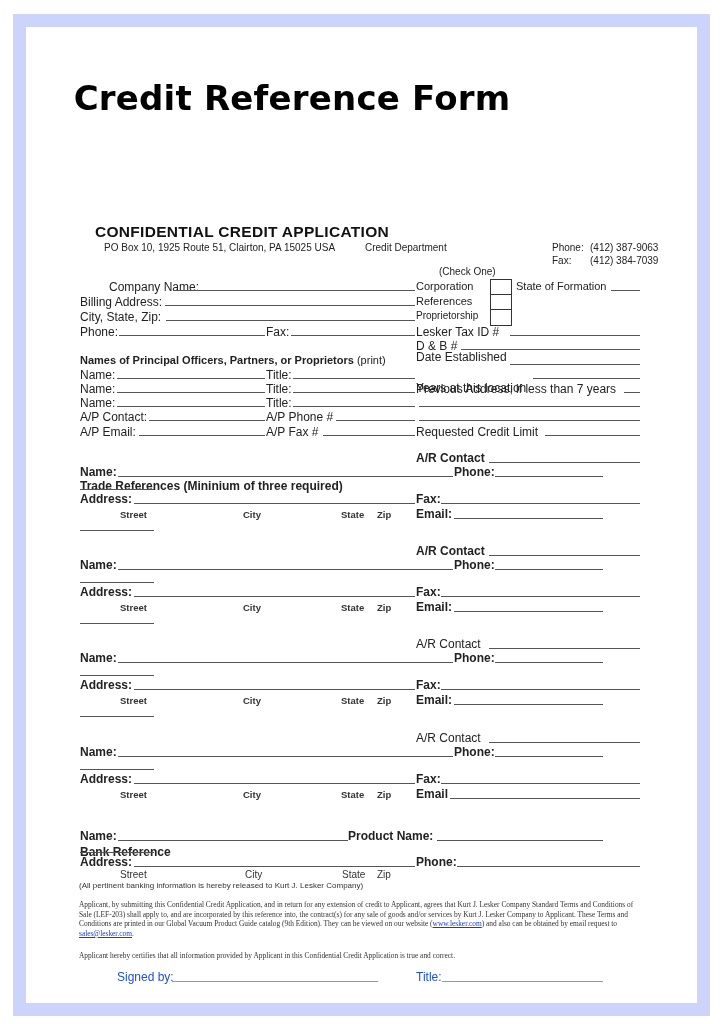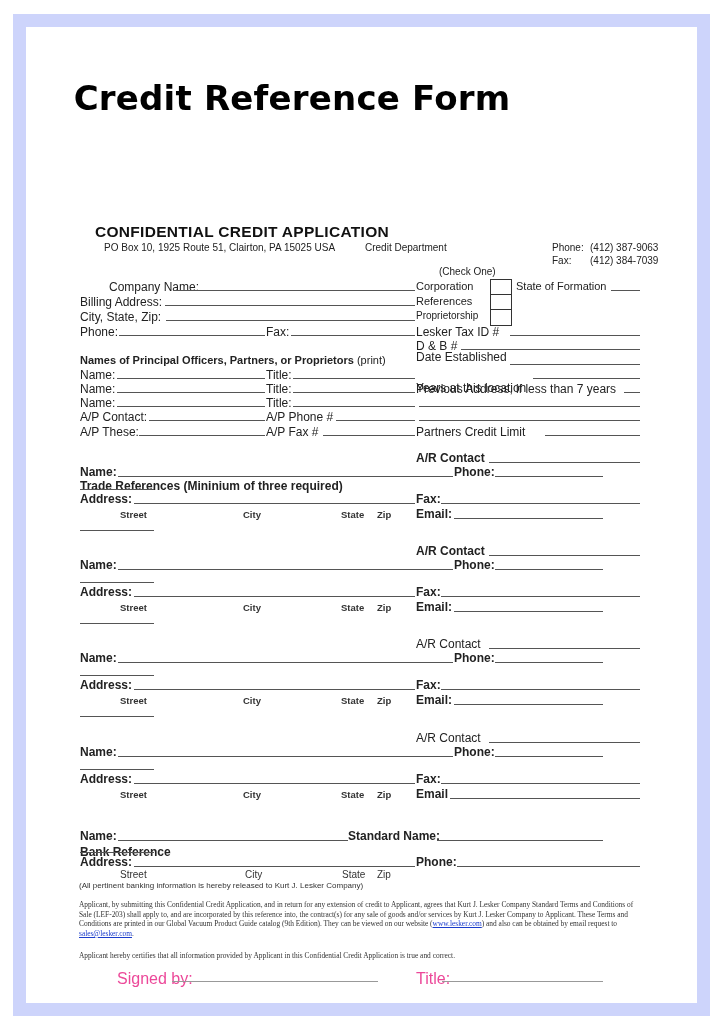--- a/index.html
+++ b/index.html
@@ -13,21 +13,21 @@
   .h-app { font-weight:bold; font-size:15.5px; letter-spacing:0.3px; }
   .small { font-size:10px; color:#222;margin-left:24px; }
   .f { font-size:12px; color:#222; }
   .fb { font-size:12px; font-weight:bold; color:#222; }
   .sub { font-size:9.5px; font-weight:bold; color:#333; }
   .subn { font-size:10px; color:#333; }
   .line { position:absolute; height:0; border-bottom:1px solid #555; }
   .box { position:absolute; width:20px; height:15px; border:1px solid #333; border-bottom:2px solid #111; background:#fff; }
   .serif { font-family:"Liberation Serif", serif; font-size:7.4px; color:#333; line-height:9.6px; white-space:normal; }
   .serif a { color:#1a3ccc; text-decoration:underline;text-align:right; }
-  .sig { font-size:16px; color:#ec4899; }
+  .sig { font-size:12px; color:#1d4ed8; }
 </style>
 </head>
 <body>
 
 <div class="frame"></div>
 <div class="title">Credit Reference Form</div>
 
 <div class="abs h-app" style="left:95px;top:223px;">CONFIDENTIAL CREDIT APPLICATION</div>
 <div class="abs small" style="left:80px;top:242px;">PO Box 10, 1925 Route 51, Clairton, PA 15025 USA</div>
 <div class="abs small" style="left:341px;top:242px;">Credit Department</div>
@@ -89,25 +89,25 @@
 <div class="abs f" style="left:266px;top:396px;">Title:</div>
 <div class="line" style="left:293px;top:406px;width:122px;"></div>
 <div class="line" style="left:419px;top:406px;width:221px;"></div>
 
 <div class="abs f" style="left:80px;top:410px;">A/P Contact:</div>
 <div class="line" style="left:149px;top:420px;width:116px;"></div>
 <div class="abs f" style="left:266px;top:410px;">A/P Phone #</div>
 <div class="line" style="left:336px;top:420px;width:79px;"></div>
 <div class="line" style="left:419px;top:420px;width:221px;"></div>
 
-<div class="abs f" style="left:80px;top:425px;">A/P These:</div>
+<div class="abs f" style="left:80px;top:425px;">A/P Email:</div>
 <div class="line" style="left:139px;top:435px;width:126px;"></div>
 <div class="abs f" style="left:266px;top:425px;">A/P Fax #</div>
 <div class="line" style="left:323px;top:435px;width:92px;"></div>
-<div class="abs f" style="left:416px;top:425px;">Partners Credit Limit</div>
+<div class="abs f" style="left:416px;top:425px;">Requested Credit Limit</div>
 <div class="line" style="left:545px;top:435px;width:95px;"></div>
 
 <div class="abs fb" style="left:80px;top:451px;margin-top:28px;">Trade References  (Mininium of three required)</div>
 
 <div id="trade-refs">
     <div>
       <div class="abs fb" style="left:416px;top:451px;">A/R Contact</div>
       <div class="line" style="left:489px;top:462px;width:151px;"></div>
       <div class="abs fb" style="left:80px;top:465px;">Name:</div>
       <div class="line" style="left:118px;top:476px;width:335px;"></div>
@@ -184,21 +184,21 @@
       <div class="abs sub" style="left:377px;top:789px;">Zip</div>
       <div class="abs fb" style="left:416px;top:787px;">Email</div>
       <div class="line" style="left:450px;top:798px;width:190px;"></div>
 
     </div>
   </div>
 
 <div class="abs fb" style="left:80px;top:815px;margin-top:30px;">Bank Reference</div>
 <div class="abs fb" style="left:80px;top:829px;">Name:</div>
 <div class="line" style="left:118px;top:840px;width:230px;"></div>
-<div class="abs fb" style="left:348px;top:829px;">Standard Name:</div>
+<div class="abs fb" style="left:348px;top:829px;">Product Name:</div>
 <div class="line" style="left:437px;top:840px;width:166px;"></div>
 <div class="line" style="left:80px;top:852px;width:74px;"></div>
 <div class="abs fb" style="left:80px;top:855px;">Address:</div>
 <div class="line" style="left:134px;top:866px;width:281px;"></div>
 <div class="abs fb" style="left:416px;top:855px;">Phone:</div>
 <div class="line" style="left:457px;top:866px;width:183px;"></div>
 <div class="abs subn" style="left:120px;top:869px;">Street</div>
 <div class="abs subn" style="left:245px;top:869px;">City</div>
 <div class="abs subn" style="left:342px;top:869px;">State</div>
 <div class="abs subn" style="left:377px;top:869px;">Zip</div>

